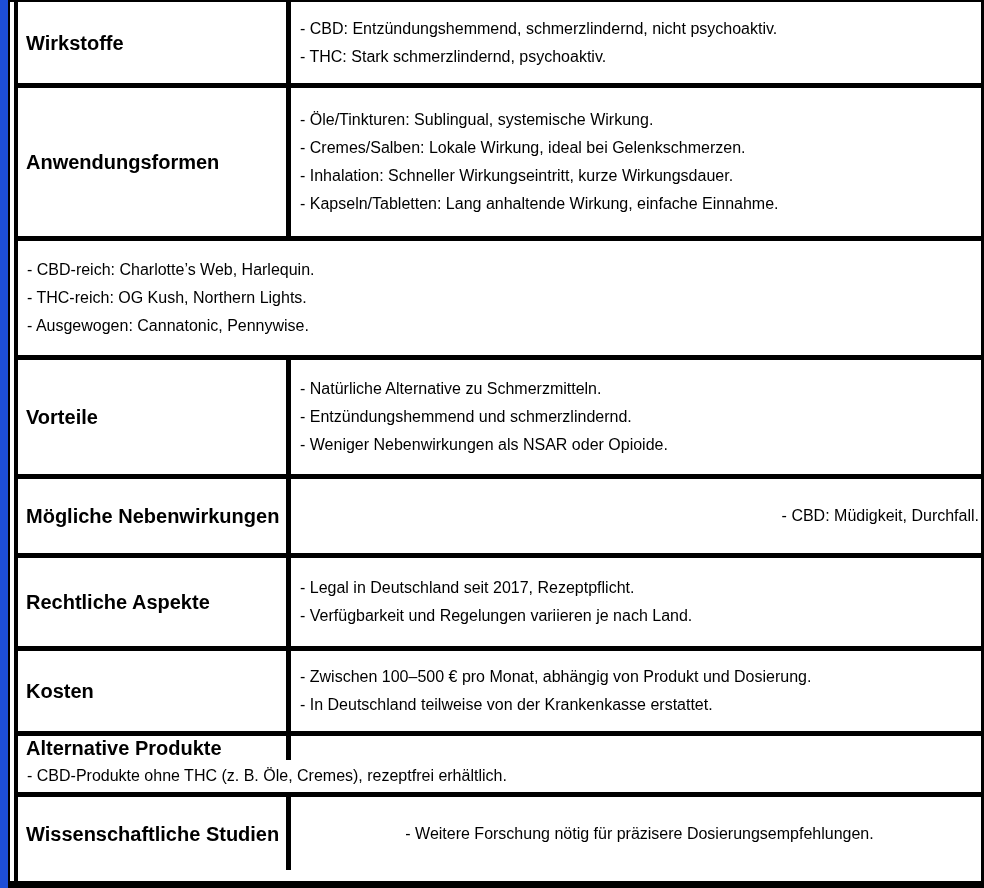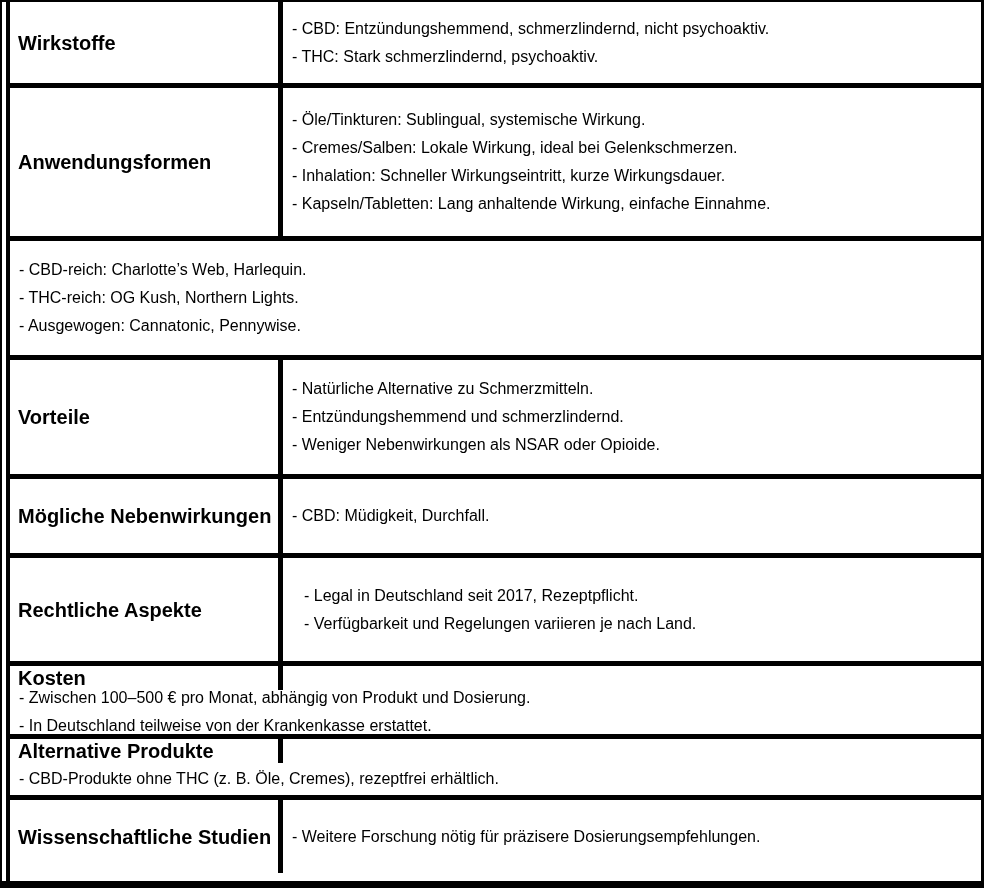--- a/index.html
+++ b/index.html
@@ -5,20 +5,21 @@
   * { box-sizing: border-box; margin: 0; padding: 0; }
   html, body { background: #ffffff; }
   body { font-family: "Liberation Sans", "DejaVu Sans", sans-serif; color: #000000; }
 
   .page {
     position: relative;
     width: 984px;
     height: 888px;
     background: #1d4ed8;
     overflow: hidden;
+    padding-left: 8px;
   }
 
   
   .table-frame {
     width: 100%;
     height: 100%;
     border-top: 2px solid #000;
     border-bottom: 7px solid #000;
     border-right: 3px solid #000;
     border-left: 2px solid #000;
@@ -35,25 +36,25 @@
 
   .row {
     display: flex;
     border-bottom: 5px solid #000;
     overflow: hidden;
   }
   .row:nth-child(1) { height: 86px; }
   .row:nth-child(2) { height: 153px; }
   .row:nth-child(3) { height: 119px; }
   .row:nth-child(4) { height: 119px; }
-  .row:nth-child(5) { height: 79px; }
-  .row:nth-child(6) { height: 108px; gap: 12px; }
-  .row:nth-child(7) { height: 73px; flex-direction: column; }
+  .row:nth-child(5) { height: 79px; text-align: right; }
+  .row:nth-child(6) { height: 93px; }
+  .row:nth-child(7) { height: 85px; }
   .row:nth-child(8) { height: 61px; flex-direction: column; }
-  .row:nth-child(9) { height: 73px; border-bottom: none; }
+  .row:nth-child(9) { height: 73px; border-bottom: none; text-align: center; }
 
   .label-cell {
     width: 273px;
     min-width: 273px;
     border-right: 5px solid #000;
     display: flex;
     align-items: center;
     padding: 0 4px 0 8px;
     overflow: hidden;
   }

